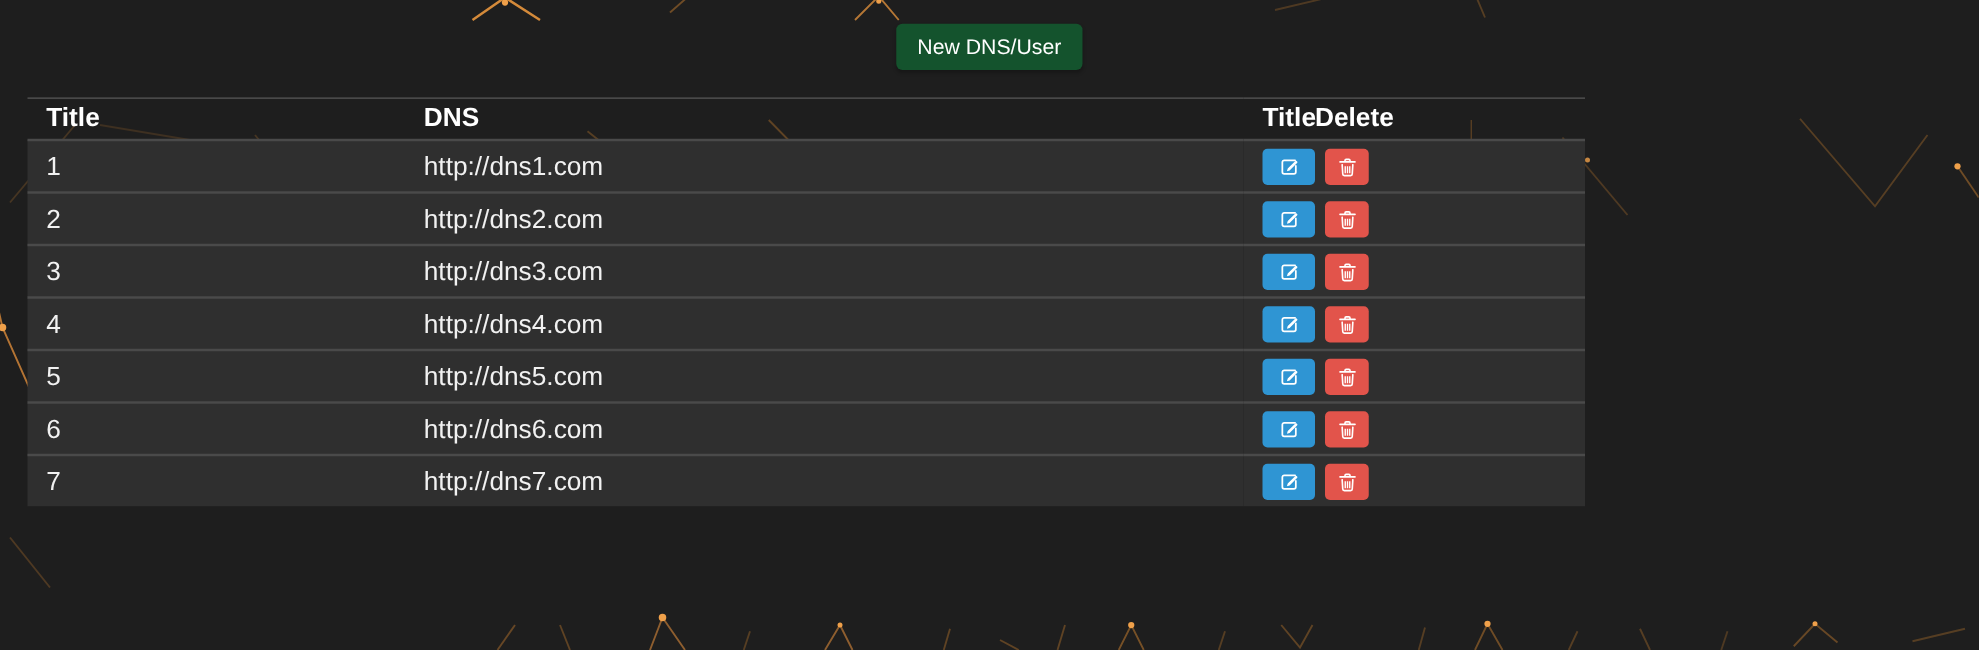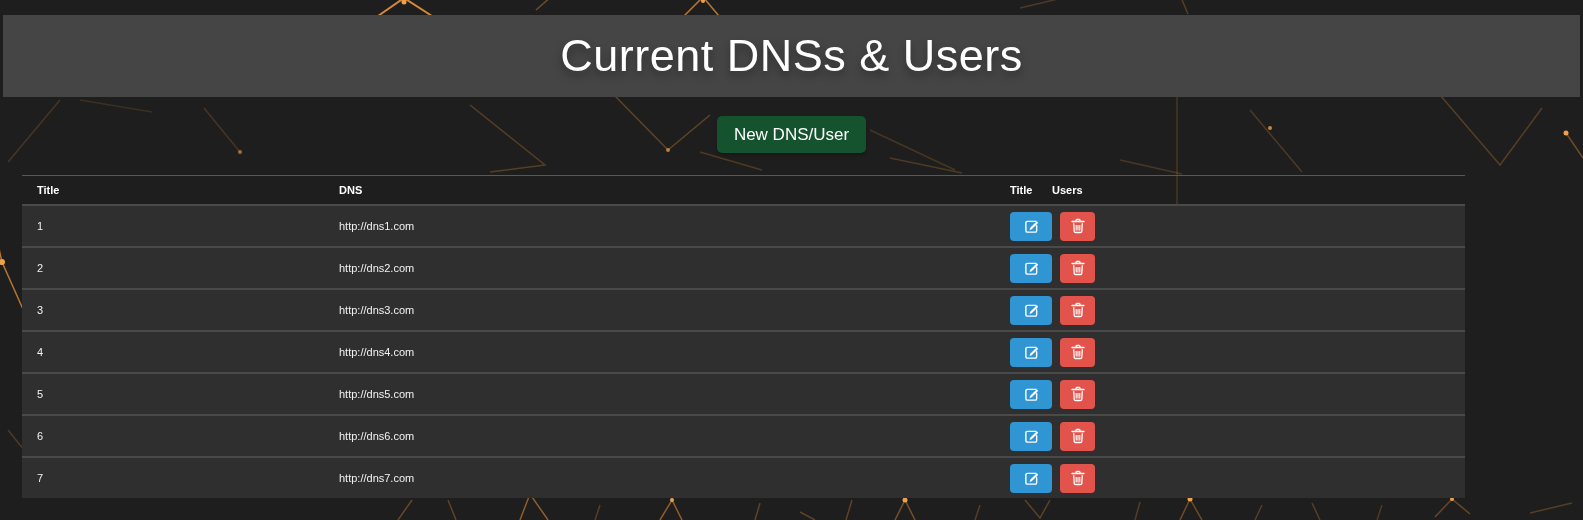--- a/index.html
+++ b/index.html
@@ -43,24 +43,24 @@
     padding: 0 17px;
     font-size: 17px;
     font-family: inherit;
     cursor: pointer;
     box-shadow: 0 2px 3px rgba(0,0,0,0.25);
   }
 
   
   .dns-table {
     margin: 22px 22px 17px 22px;
-    width: 1443px;
+    width: 1246px;
     border-collapse: collapse;
     table-layout: fixed;
-    font-size: 11px;
+    font-size: 21px;
     color: #f1f1f1;
   }
   .dns-table thead th {
     text-align: left;
     color: #ffffff;
     font-weight: 700;
     height: 29px;
     padding: 4px 0 4px 15px;
     border-top: 1px solid #585858;
     background: transparent;
@@ -147,41 +147,38 @@
     <circle cx="530" cy="494" r="3"></circle>
     <circle cx="672" cy="500" r="2"></circle>
     <circle cx="905" cy="500" r="2.5"></circle>
     <circle cx="1190" cy="499" r="2.5"></circle>
     <circle cx="1452" cy="499" r="2"></circle>
   </g>
 </svg>
 
 <div class="page">
 
-  <header class="titlebar">
-    <h1>Current DNSs &amp; Users</h1>
-  </header>
 
   <div class="actions">
     <button class="btn-new">New DNS/User</button>
   </div>
 
   <table class="dns-table">
     <colgroup>
       <col style="width:302px">
         <col style="width:671px">
         <col style="width:57px">
         <col>
     </colgroup>
     <thead>
       <tr>
         <th>Title</th>
         <th>DNS</th>
         <th>Title</th>
-        <th class="th-delete">Users</th>
+        <th class="th-delete">Delete</th>
       </tr>
     </thead>
     <tbody>
       <tr>
         <td>1</td>
         <td>http://dns1.com</td>
         <td class="cell-btn"><button class="btn-edit">
           <svg width="15" height="15" viewBox="0 0 16 16">
                 <path d="M12.9 2.5H3.6C2.7 2.5 2 3.2 2 4.1v8.3c0 .9.7 1.6 1.6 1.6h8.3c.9 0 1.6-.7 1.6-1.6V7.2" stroke="#fff" stroke-width="1.5" fill="none" stroke-linecap="round"></path>
                 <path d="M6.6 9.4 12.9 3.1a1.15 1.15 0 0 1 1.63 1.63L8.2 11l-2.3.7z" fill="#fff"></path>

